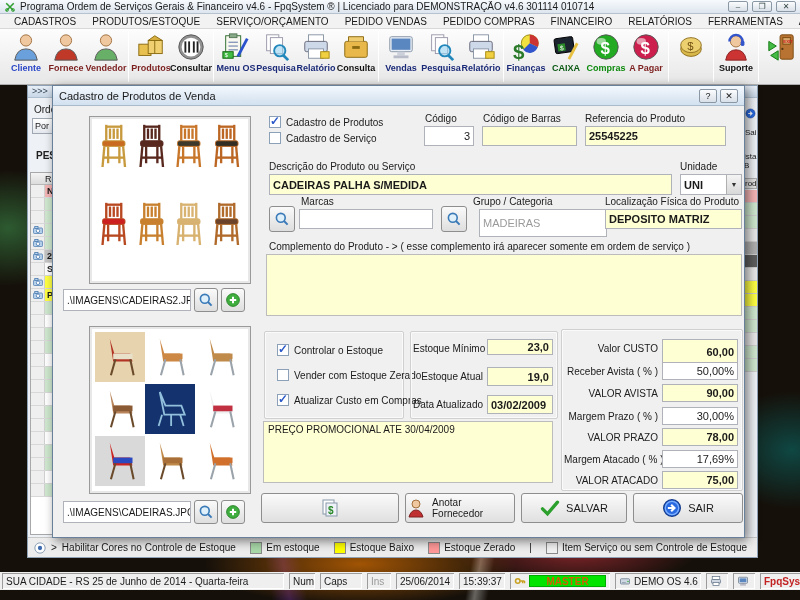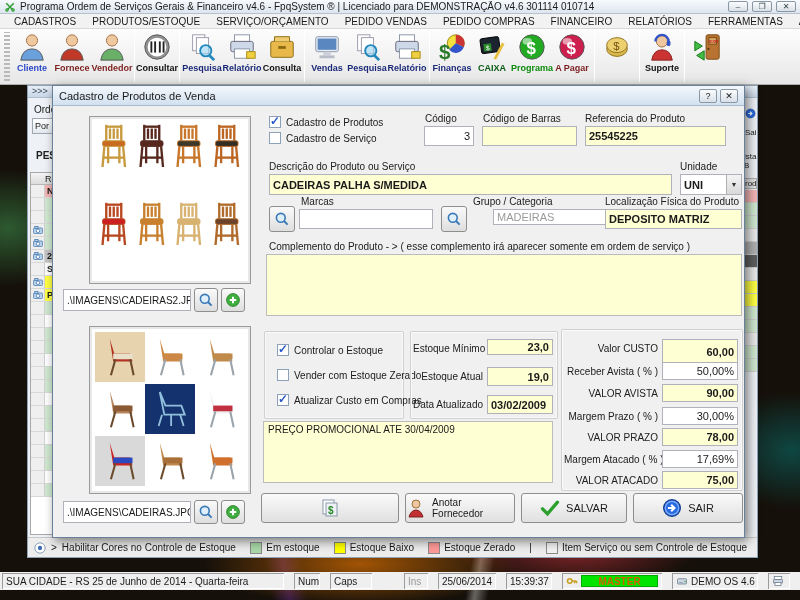--- a/index.html
+++ b/index.html
@@ -80,21 +80,21 @@
     background:linear-gradient(#fafafa,#dedede);display:flex;align-items:center;justify-content:center}
   .sbtn svg{width:16px;height:16px}
   .dd{position:absolute;border:1px solid #afb3b9;background:#fff;display:flex;align-items:center;font-weight:bold;font-size:11px}
   .dd .v{flex:1;padding-left:3px}
   .dd .ar{width:15px;align-self:stretch;background:linear-gradient(#f4f4f4,#d8d8d8);border-left:1px solid #b0b0b0;
     font-size:7px;display:flex;align-items:center;justify-content:center;color:#333}
   .btn{position:absolute;display:flex;align-items:center;justify-content:center;gap:6px;font-size:11px;
     background:linear-gradient(#fafafa,#e0e0e0);border:1px solid #8e8e8e;border-radius:3px}
   .btn svg{width:20px;height:20px;flex:0 0 auto}
   
-  .statusbar{position:absolute;left:0;top:572px;width:800px;height:18px;background:#efefef;display:flex;gap:10px;
+  .statusbar{position:absolute;left:0;top:572px;width:800px;height:18px;background:#efefef;display:flex;gap:5px;
     padding:1px 2px;font-size:10px}
   .sp{height:16px;box-shadow:inset 1px 1px 0 #9b9b9b, inset -1px -1px 0 #ffffff;display:flex;align-items:center;
     gap:3px;padding:0 4px;white-space:nowrap;overflow:hidden;flex:0 0 auto}
   .sp svg{width:12px;height:12px;flex:0 0 auto}
   .badge{flex:1;background:#00e400;color:#cf5f00;font-weight:bold;text-align:center;height:12px;line-height:12px;
     border:1px solid #0a0}
 </style>
 </head>
 <body>
 
@@ -146,36 +146,60 @@
               <circle cx="16" cy="9" r="6" fill="#f0c8a0" stroke="#a07040"></circle>
               <path d="M4 30 q2 -12 12 -12 q10 0 12 12 z" fill="#68b068" stroke="#555"></path>
             </svg></div>
           <div class="tb-label" style="color: rgb(124, 31, 31);">Vendedor</div>
         </div>
       </div>
       <div class="tb-sep"></div>
       <div class="tb-group">
         <div class="tb-item">
           <div class="tb-icon"><svg viewBox="0 0 32 32">
+              <rect x="3" y="13" width="13" height="12" fill="#e8c050" stroke="#8a6a10"></rect>
+              <rect x="13" y="9" width="15" height="14" fill="#f0d070" stroke="#8a6a10"></rect>
+              <path d="M13 9 l7 -5 l8 5 z" fill="#d8b040" stroke="#8a6a10"></path>
+              <line x1="20" y1="9" x2="20" y2="23" stroke="#8a6a10"></line>
+            </svg></div>
+          <div class="tb-label" style="color: rgb(124, 31, 31);">Produtos</div>
+        </div>
+        <div class="tb-item">
+          <div class="tb-icon"><svg viewBox="0 0 32 32">
               <circle cx="16" cy="16" r="13" fill="#909090" stroke="#555"></circle>
               <circle cx="16" cy="16" r="10" fill="#fff"></circle>
               <g stroke="#222" stroke-width="2">
                 <line x1="10" y1="10" x2="10" y2="22"></line>
                 <line x1="14" y1="10" x2="14" y2="22"></line>
                 <line x1="19" y1="10" x2="19" y2="22"></line>
                 <line x1="23" y1="10" x2="23" y2="22"></line>
               </g>
             </svg></div>
           <div class="tb-label" style="color: rgb(17, 17, 17);">Consultar</div>
         </div>
       </div>
       <div class="tb-sep"></div>
       <div class="tb-group">
         <div class="tb-item">
           <div class="tb-icon"><svg viewBox="0 0 32 32">
+              <rect x="5" y="4" width="16" height="22" fill="#f8f8f0" stroke="#2a6a2a"></rect>
+              <rect x="9" y="2" width="8" height="4" fill="#88aa88" stroke="#557755"></rect>
+              <g stroke="#8899bb" stroke-width="1.5">
+                <line x1="8" y1="11" x2="18" y2="11"></line>
+                <line x1="8" y1="15" x2="18" y2="15"></line>
+                <line x1="8" y1="19" x2="18" y2="19"></line>
+              </g>
+              <line x1="18" y1="26" x2="28" y2="7" stroke="#2a52cc" stroke-width="3"></line>
+              <rect x="2" y="21" width="11" height="7" fill="#44bb44" stroke="#116611"></rect>
+              <text x="4" y="27" font-size="6" fill="#fff">$</text>
+            </svg></div>
+          <div class="tb-label" style="color: rgb(27, 42, 120);">Menu OS</div>
+        </div>
+        <div class="tb-item">
+          <div class="tb-icon"><svg viewBox="0 0 32 32">
               <rect x="6" y="3" width="13" height="17" fill="#fff" stroke="#99a"></rect>
               <rect x="10" y="6" width="13" height="17" fill="#fff" stroke="#99a"></rect>
               <circle cx="20" cy="20" r="6" fill="rgba(150,210,240,.6)" stroke="#2288bb" stroke-width="2"></circle>
               <line x1="24" y1="25" x2="29" y2="30" stroke="#2288bb" stroke-width="3"></line>
             </svg></div>
           <div class="tb-label" style="color: rgb(27, 42, 120);">Pesquisa</div>
         </div>
         <div class="tb-item">
           <div class="tb-icon"><svg viewBox="0 0 32 32">
               <rect x="8" y="3" width="16" height="8" fill="#fff" stroke="#8894a4"></rect>
@@ -245,21 +269,21 @@
               <line x1="19" y1="29" x2="28" y2="12" stroke="#e8c040" stroke-width="3"></line>
             </svg></div>
           <div class="tb-label" style="color: rgb(10, 90, 20);">CAIXA</div>
         </div>
         <div class="tb-item">
           <div class="tb-icon"><svg viewBox="0 0 32 32">
               <circle cx="16" cy="16" r="13" fill="#22aa22" stroke="#555"></circle>
               <ellipse cx="11" cy="10" rx="5" ry="3.5" fill="rgba(255,255,255,.55)"></ellipse>
               <text x="10" y="23" font-size="18" font-weight="bold" fill="#fff">$</text>
             </svg></div>
-          <div class="tb-label" style="color: rgb(12, 138, 12);">Programa</div>
+          <div class="tb-label" style="color: rgb(12, 138, 12);">Compras</div>
         </div>
         <div class="tb-item">
           <div class="tb-icon"><svg viewBox="0 0 32 32">
               <circle cx="16" cy="16" r="13" fill="#cc1f4e" stroke="#555"></circle>
               <ellipse cx="11" cy="10" rx="5" ry="3.5" fill="rgba(255,255,255,.55)"></ellipse>
               <text x="10" y="23" font-size="18" font-weight="bold" fill="#fff">$</text>
             </svg></div>
           <div class="tb-label" style="color: rgb(124, 31, 31);">A Pagar</div>
         </div>
       </div>
@@ -802,21 +826,21 @@
       <div class="lbl" style="left:248px;top:110px">Marcas</div>
       <div class="fld" style="left:246px;top:123px;width:134px;height:20px"></div>
 
       <div class="sbtn" style="left:388px;top:120px;width:26px;height:26px">
         <svg viewBox="0 0 20 20">
             <circle cx="8.5" cy="8.5" r="5.5" fill="#dff0fa" stroke="#3a7ab8" stroke-width="2"></circle>
             <line x1="12.5" y1="12.5" x2="17" y2="17" stroke="#3a7ab8" stroke-width="2.5"></line>
           </svg>
       </div>
       <div class="lbl" style="left:420px;top:110px">Grupo / Categoria</div>
-      <div class="fld gray" style="left:440px;top:123px;width:128px;height:16px">MADEIRAS</div>
+      <div class="fld gray" style="left:426px;top:123px;width:128px;height:28px">MADEIRAS</div>
 
       <div class="lbl" style="left:552px;top:110px">Localização Física do Produto</div>
       <div class="fld yellow bold" style="left:552px;top:123px;width:137px;height:20px">DEPOSITO MATRIZ</div>
 
       <div class="lbl" style="left:216px;top:155px">Complemento do Produto   - &gt;   ( esse complemento irá aparecer somente em ordem de serviço )</div>
       <div class="area" style="left:213px;top:168px;width:476px;height:62px"></div>
 
       <div class="gbx" style="left:211px;top:245px;width:140px;height:88px">
         <div class="cbrow" style="left:12px;top:12px">
           <span class="cb checked"></span>
@@ -894,21 +918,21 @@
   <div class="statusbar">
       <div class="sp" style="width: 282px;">
         <span>SUA CIDADE - RS  25 de Junho de 2014 - Quarta-feira</span>
       </div>
       <div class="sp" style="width: 26px;">
         <span>Num</span>
       </div>
       <div class="sp" style="width: 42px;">
         <span>Caps</span>
       </div>
-      <div class="sp" style="width: 24px; margin-left: 22px;">
+      <div class="sp" style="width: 24px;">
         <span style="color: rgb(154, 154, 154);">Ins</span>
       </div>
       <div class="sp" style="width: 58px;">
         <span>25/06/2014</span>
       </div>
       <div class="sp" style="width: 46px;">
         <span>15:39:37</span>
       </div>
       <div class="sp" style="width: 100px;">
         <span style="display: inline-flex;">

